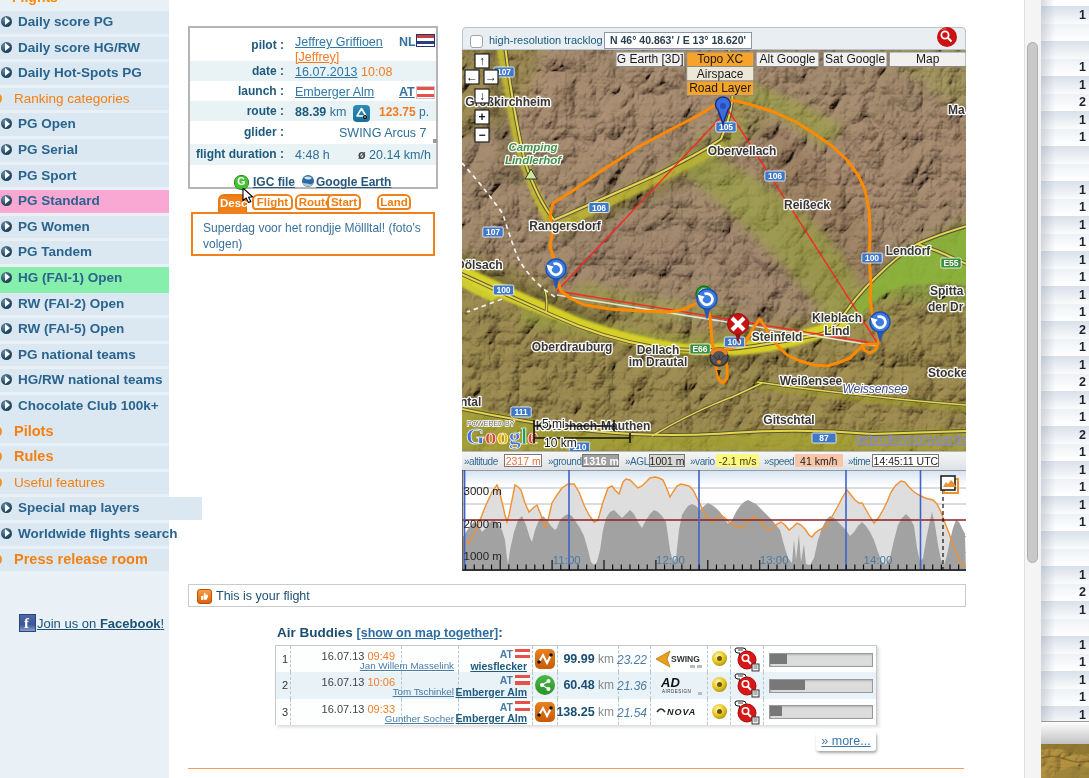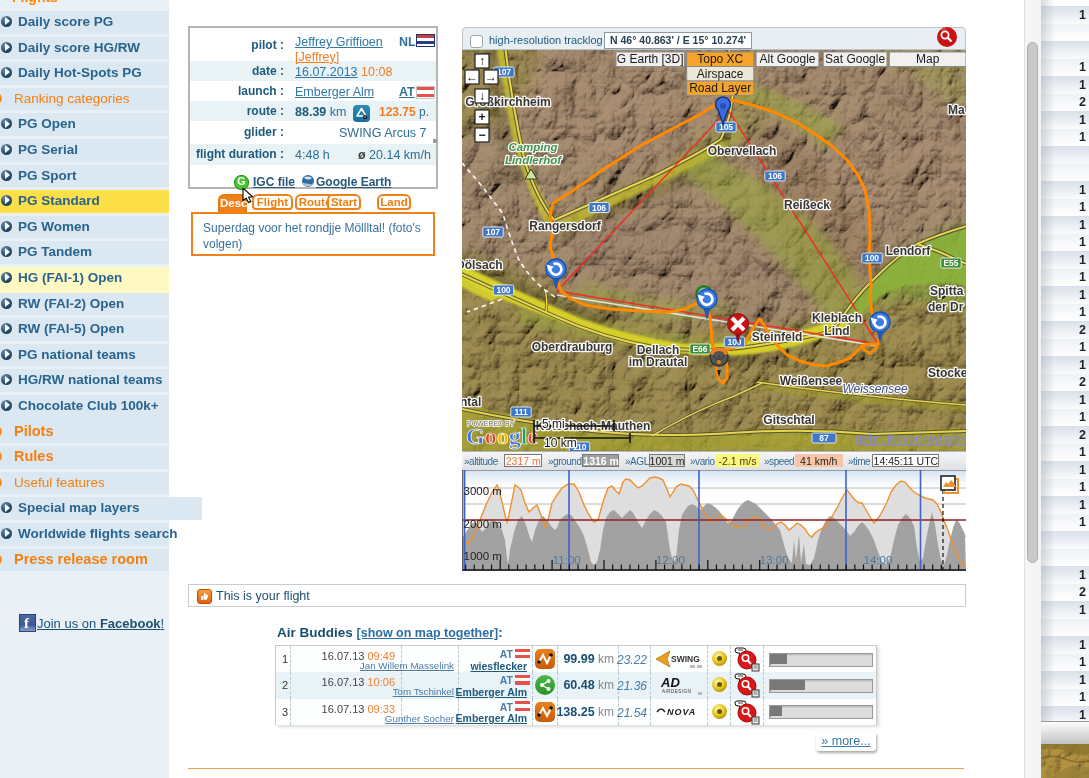--- a/index.html
+++ b/index.html
@@ -37,36 +37,36 @@
 <div class="abs" style="left:0;top:139.0px;width:169px;height:22.6px;background:#dbe8f1;">
       <span class="abs" style="left:1px;top:5px;width:11px;height:11px;border-radius:6px;background:radial-gradient(circle at 35% 30%, #6b8ca5 0%, #274e68 55%, #0d2c42 100%);"></span>
       <span class="abs" style="left:4.6px;top:6.2px;width:0;height:0;border-left:5px solid #fff;border-top:4px solid transparent;border-bottom:4px solid transparent;"></span>
       <span class="abs" style="left:18px;top:3px;font-size:13.5px;font-weight:bold;color:#2a648e;white-space:nowrap;">PG Serial</span>
     </div>
 <div class="abs" style="left:0;top:164.6px;width:169px;height:22.6px;background:#dbe8f1;">
       <span class="abs" style="left:1px;top:5px;width:11px;height:11px;border-radius:6px;background:radial-gradient(circle at 35% 30%, #6b8ca5 0%, #274e68 55%, #0d2c42 100%);"></span>
       <span class="abs" style="left:4.6px;top:6.2px;width:0;height:0;border-left:5px solid #fff;border-top:4px solid transparent;border-bottom:4px solid transparent;"></span>
       <span class="abs" style="left:18px;top:3px;font-size:13.5px;font-weight:bold;color:#2a648e;white-space:nowrap;">PG Sport</span>
     </div>
-<div class="abs" style="left:0;top:190.2px;width:169px;height:22.6px;background:#fde047;">
+<div class="abs" style="left:0;top:190.2px;width:169px;height:22.6px;background:#f9a8d4;">
       <span class="abs" style="left:1px;top:5px;width:11px;height:11px;border-radius:6px;background:radial-gradient(circle at 35% 30%, #6b8ca5 0%, #274e68 55%, #0d2c42 100%);"></span>
       <span class="abs" style="left:4.6px;top:6.2px;width:0;height:0;border-left:5px solid #fff;border-top:4px solid transparent;border-bottom:4px solid transparent;"></span>
       <span class="abs" style="left:18px;top:3px;font-size:13.5px;font-weight:bold;color:#2a648e;white-space:nowrap;">PG Standard</span>
     </div>
 <div class="abs" style="left:0;top:215.8px;width:169px;height:22.6px;background:#dbe8f1;">
       <span class="abs" style="left:1px;top:5px;width:11px;height:11px;border-radius:6px;background:radial-gradient(circle at 35% 30%, #6b8ca5 0%, #274e68 55%, #0d2c42 100%);"></span>
       <span class="abs" style="left:4.6px;top:6.2px;width:0;height:0;border-left:5px solid #fff;border-top:4px solid transparent;border-bottom:4px solid transparent;"></span>
       <span class="abs" style="left:18px;top:3px;font-size:13.5px;font-weight:bold;color:#2a648e;white-space:nowrap;">PG Women</span>
     </div>
 <div class="abs" style="left:0;top:241.4px;width:169px;height:22.6px;background:#dbe8f1;">
       <span class="abs" style="left:1px;top:5px;width:11px;height:11px;border-radius:6px;background:radial-gradient(circle at 35% 30%, #6b8ca5 0%, #274e68 55%, #0d2c42 100%);"></span>
       <span class="abs" style="left:4.6px;top:6.2px;width:0;height:0;border-left:5px solid #fff;border-top:4px solid transparent;border-bottom:4px solid transparent;"></span>
       <span class="abs" style="left:18px;top:3px;font-size:13.5px;font-weight:bold;color:#2a648e;white-space:nowrap;">PG Tandem</span>
     </div>
-<div class="abs" style="left:0;top:267.0px;width:169px;height:35px;background:#fef9c3;">
+<div class="abs" style="left:0;top:267.0px;width:169px;height:35px;background:#86efac;">
       <span class="abs" style="left:1px;top:5px;width:11px;height:11px;border-radius:6px;background:radial-gradient(circle at 35% 30%, #6b8ca5 0%, #274e68 55%, #0d2c42 100%);"></span>
       <span class="abs" style="left:4.6px;top:6.2px;width:0;height:0;border-left:5px solid #fff;border-top:4px solid transparent;border-bottom:4px solid transparent;"></span>
       <span class="abs" style="left:18px;top:3px;font-size:13.5px;font-weight:bold;color:#2a648e;white-space:nowrap;">HG (FAI-1) Open</span>
     </div>
 <div class="abs" style="left:0;top:292.6px;width:169px;height:22.6px;background:#dbe8f1;">
       <span class="abs" style="left:1px;top:5px;width:11px;height:11px;border-radius:6px;background:radial-gradient(circle at 35% 30%, #6b8ca5 0%, #274e68 55%, #0d2c42 100%);"></span>
       <span class="abs" style="left:4.6px;top:6.2px;width:0;height:0;border-left:5px solid #fff;border-top:4px solid transparent;border-bottom:4px solid transparent;"></span>
       <span class="abs" style="left:18px;top:3px;font-size:13.5px;font-weight:bold;color:#2a648e;white-space:nowrap;">RW (FAI-2) Open</span>
     </div>
 <div class="abs" style="left:0;top:318.2px;width:169px;height:22.6px;background:#dbe8f1;">
@@ -185,21 +185,21 @@
 <div class="abs" style="left:377px;top:194px;width:34px;height:16px;background:#fff;border:2px solid #f08019;border-radius:6px 6px 4px 4px;box-sizing:border-box;text-align:center;font-size:11.5px;font-weight:bold;color:#f07d10;line-height:12px;">Land</div>
 <svg class="abs" style="left:242px;top:188px;" width="14" height="16" viewBox="0 0 14 16">
     <path d="M1 0 L1 12.5 L4.2 10 L6.4 14.6 L8.8 13.6 L6.6 9.2 L10.6 8.8 Z" fill="#fff" stroke="#000" stroke-width="1.1"></path>
   </svg>
 <div class="abs" style="left:191px;top:212px;width:244px;height:44px;border:2px solid #f08019;box-sizing:border-box;background:#fff;">
     <div style="margin:6px 10px;font-size:12px;color:#39719c;line-height:16px;">Superdag voor het rondjje Möllltal! (foto's volgen)</div>
   </div>
 <div class="abs" style="left:462px;top:27px;width:504px;height:23px;background:#e9eef3;border:1px solid #b9c4cc;border-radius:4px 4px 0 0;box-sizing:border-box;">
 <div class="abs" style="left:7px;top:7px;width:11px;height:11px;background:#fff;border:1px solid #9aa5ad;border-radius:3px;"></div>
 <div class="abs" style="left:26px;top:6px;font-size:11px;color:#1b5a7e;white-space:nowrap;">high-resolution tracklog</div>
-<div class="abs" style="left:141px;top:4px;width:146px;height:15px;background:#fff;border:1px solid #8899a5;font-size:10.5px;font-weight:bold;color:#29404f;text-align:center;line-height:15px;white-space:nowrap;">N 46° 40.863' / E 15° 10.274'</div>
+<div class="abs" style="left:141px;top:4px;width:146px;height:15px;background:#fff;border:1px solid #8899a5;font-size:10.5px;font-weight:bold;color:#29404f;text-align:center;line-height:15px;white-space:nowrap;">N 46° 40.863' / E 13° 18.620'</div>
 </div>
 <svg class="abs" style="left:936px;top:26px;" width="22" height="22" viewBox="0 0 22 22">
     <circle cx="11" cy="11" r="10" fill="#cc1111"></circle>
     <circle cx="9" cy="9" r="3.6" fill="none" stroke="#fff" stroke-width="1.8"></circle>
     <line x1="11.8" y1="11.8" x2="15.5" y2="15.5" stroke="#fff" stroke-width="2.2"></line>
     <path d="M5 4.5 Q8 2.5 11.5 3.5 Q9 2 6.5 3 Q5 3.5 5 4.5 Z" fill="#ff8888" opacity="0.9"></path>
   </svg>
 <svg class="abs" style="left:462px;top:50px;" width="504" height="401" viewBox="0 0 504 401">
     <defs>
       <filter id="terr" x="0" y="0" width="100%" height="100%">

